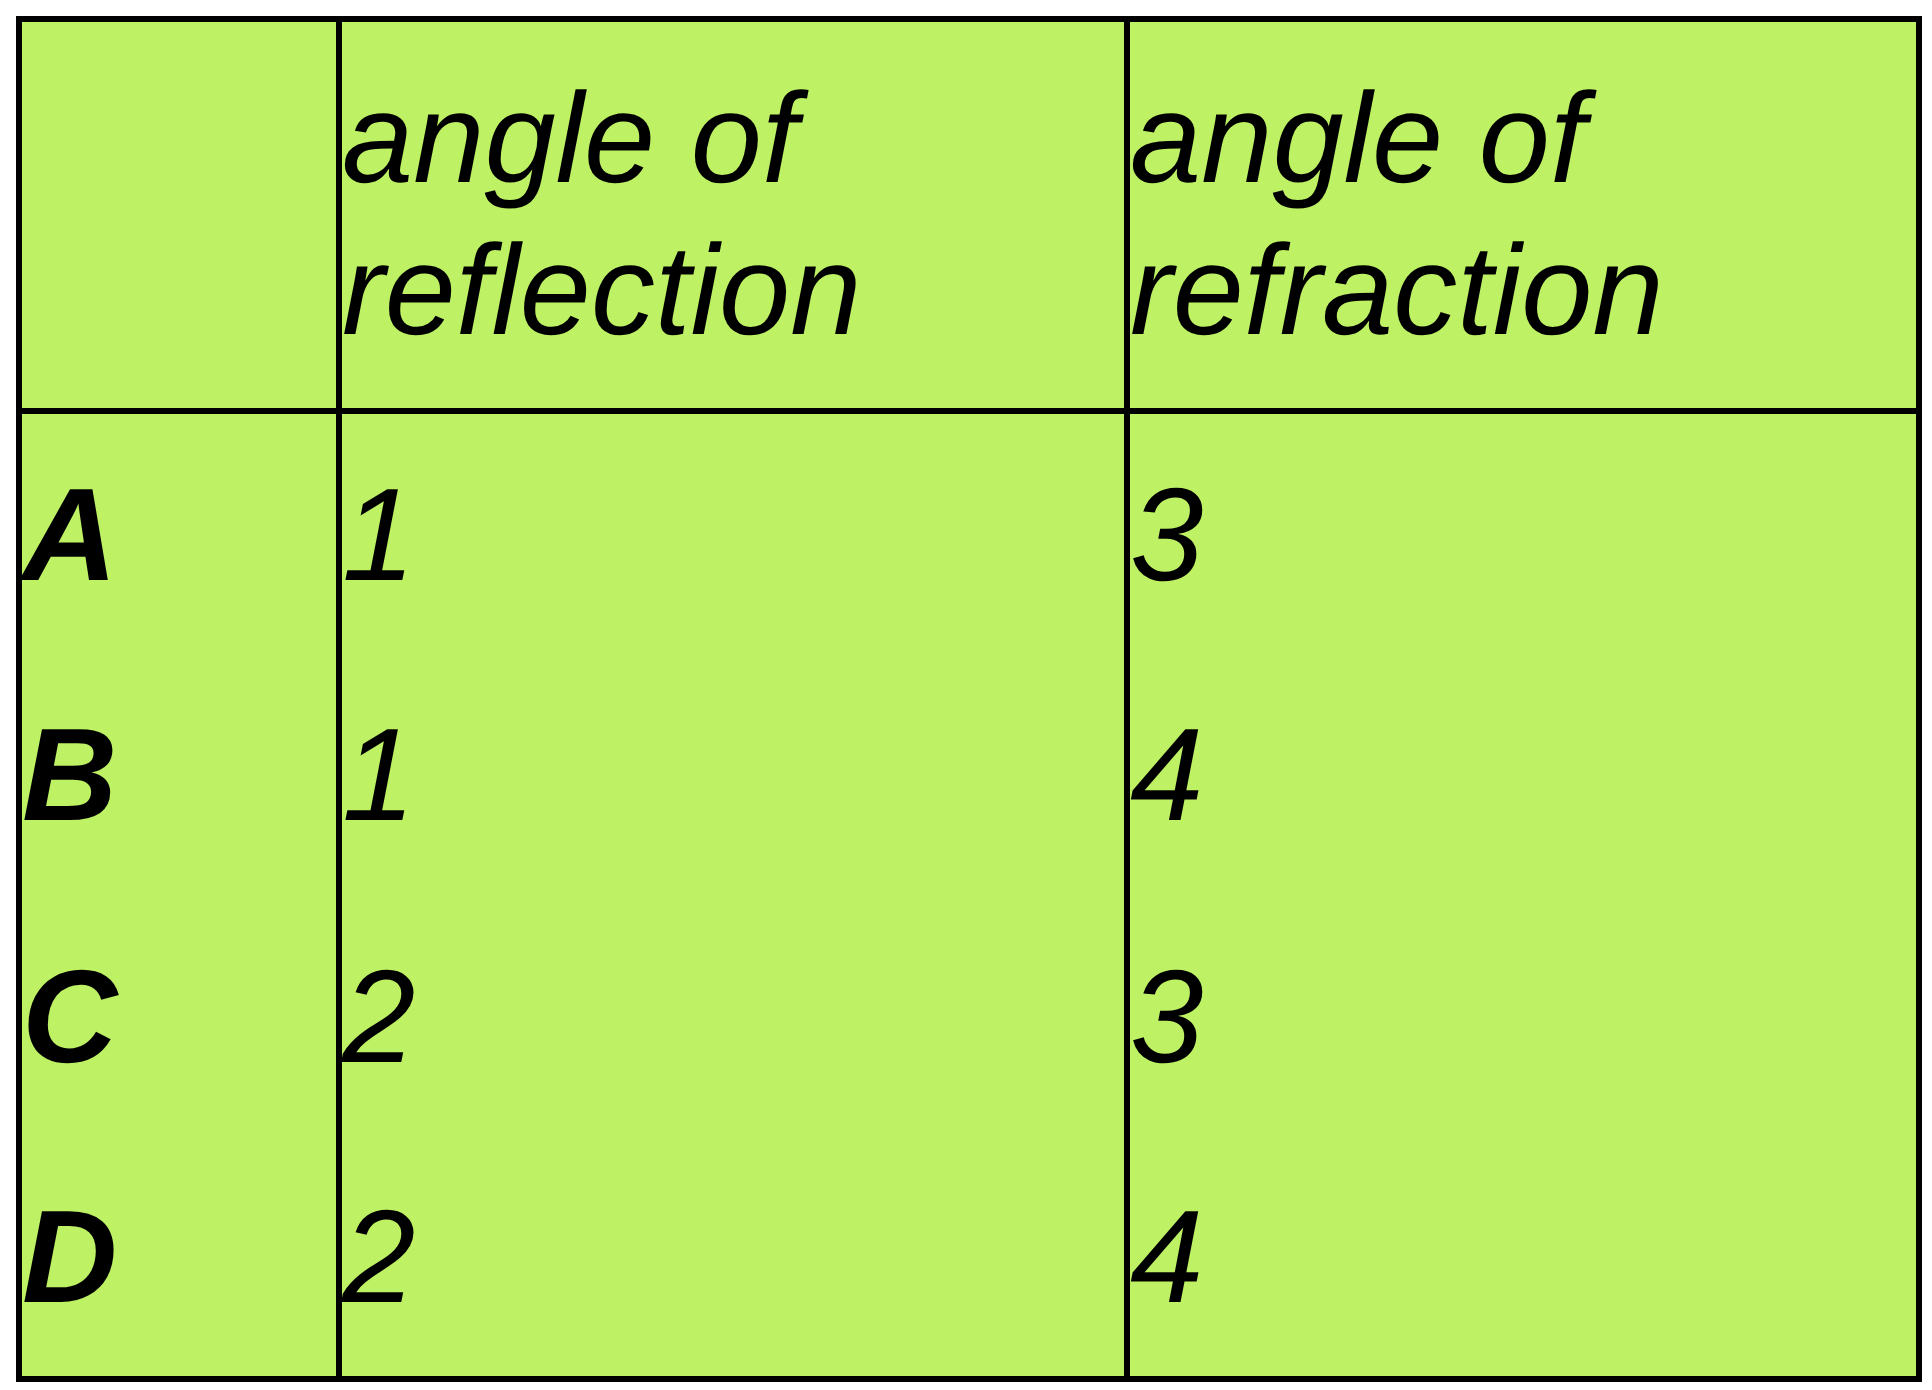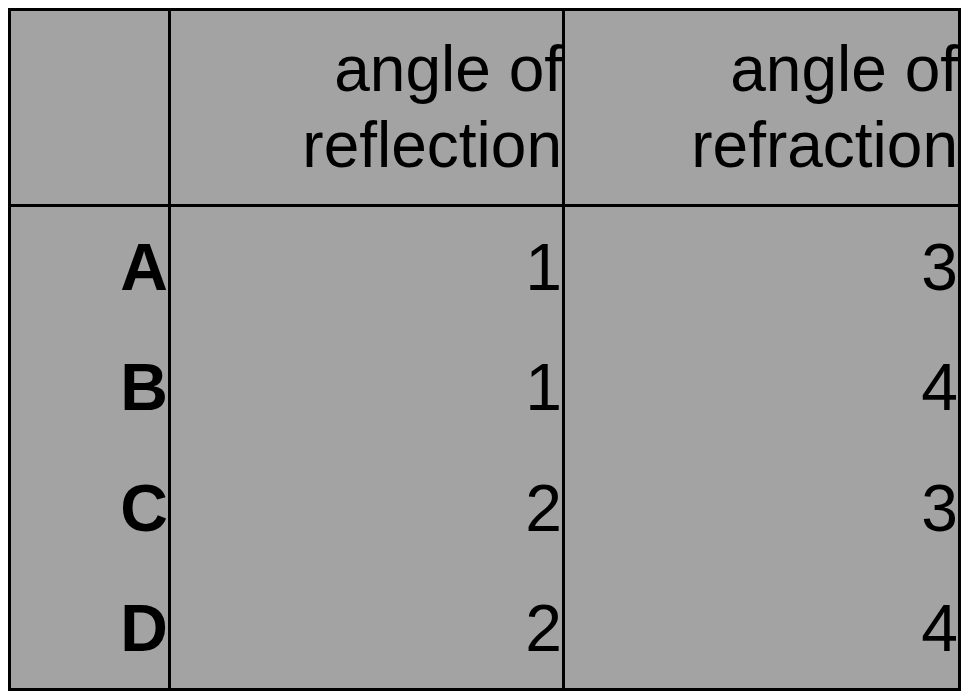--- a/index.html
+++ b/index.html
@@ -28,23 +28,24 @@
   }
   col.c-label { width: 160px; }
   col.c-reflection { width: 394px; }
   col.c-refraction { width: 396px; }
 
   thead tr { height: 196px; }
   tbody tr { height: 121px; }
 
   th, td {
     padding: 0;
-    text-align: right;
+    text-align: left;
     vertical-align: middle;
-    background: #a3a3a3;
+    background: #bef264;
+    font-style: italic;
   }
   
   .divider { border-left: 3px solid #000000; }
   
   thead th { border-bottom: 3px solid #000000; }
 
   th.col-header {
     font-size: 64px;
     font-weight: normal;
     line-height: 1.18;

